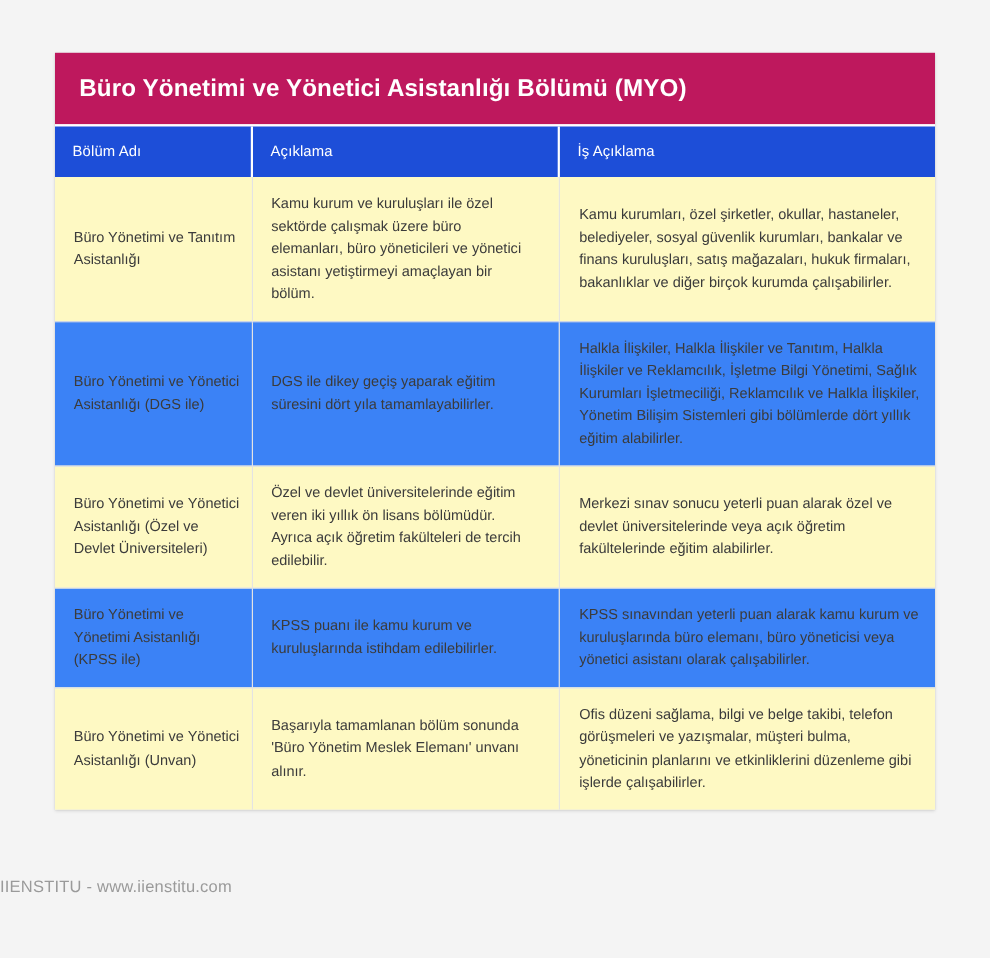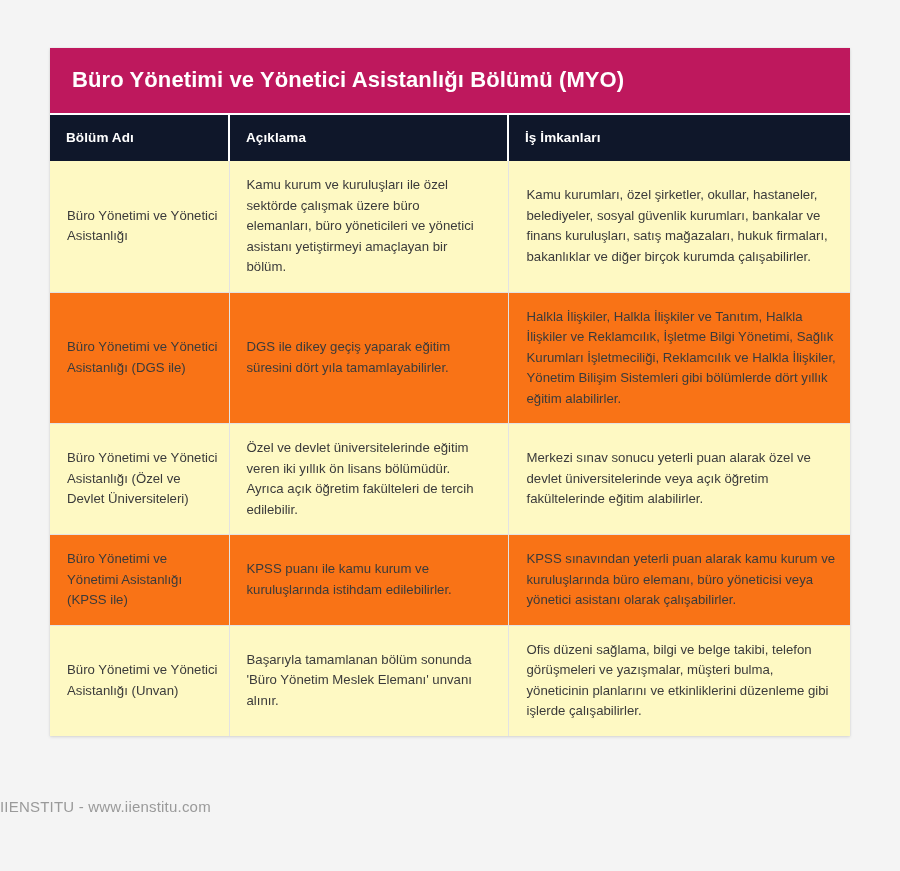--- a/index.html
+++ b/index.html
@@ -54,24 +54,24 @@
   table.data {
     width: 100%;
     border-collapse: collapse;
     table-layout: fixed;
   }
   table.data col.c1 { width: 179px; }
   table.data col.c2 { width: 279px; }
   table.data col.c3 { width: 342px; }
 
   thead th {
-    background: #0f172a;
+    background: #1d4ed8;
     color: #ffffff;
     font-size: 13.5px;
-    font-weight: bold;
+    font-weight: normal;
     text-align: left;
     padding: 15px 16px 16px 16px;
     border-right: 2px solid #ffffff;
     vertical-align: middle;
     letter-spacing: 0.1px;
   }
   thead th:last-child { border-right: none; }
 
   tbody td {
     font-size: 13.2px;
@@ -80,21 +80,21 @@
     padding: 14px 17px 14px 16px;
     border-right: 1px solid #e3e3e3;
     border-bottom: 1px solid #e3e3e3;
     vertical-align: middle;
     word-wrap: break-word;
   }
   tbody td:last-child { border-right: none; }
   tbody tr:last-child td { border-bottom: none; }
 
   tbody tr.odd td  { background: #fef9c3; }
-  tbody tr.even td { background: #f97316; }
+  tbody tr.even td { background: #3b82f6; }
 
   tbody td.col-name {
     padding-left: 17px;
     padding-right: 10px;
   }
   tbody td.col-desc {
     padding-left: 17px;
     padding-right: 22px;
   }
   tbody td.col-jobs {
@@ -133,26 +133,26 @@
     <table class="data">
       <colgroup>
         <col class="c1">
           <col class="c2">
           <col class="c3">
       </colgroup>
       <thead>
         <tr>
           <th>Bölüm Adı</th>
           <th>Açıklama</th>
-          <th>İş İmkanları</th>
+          <th>İş Açıklama</th>
         </tr>
       </thead>
       <tbody>
         <tr class="odd">
-          <td class="col-name">Büro Yönetimi ve Yönetici Asistanlığı</td>
+          <td class="col-name">Büro Yönetimi ve Tanıtım Asistanlığı</td>
           <td class="col-desc">Kamu kurum ve kuruluşları ile özel sektörde çalışmak üzere büro elemanları, büro yöneticileri ve yönetici asistanı yetiştirmeyi amaçlayan bir bölüm.</td>
           <td class="col-jobs">Kamu kurumları, özel şirketler, okullar, hastaneler, belediyeler, sosyal güvenlik kurumları, bankalar ve finans kuruluşları, satış mağazaları, hukuk firmaları, bakanlıklar ve diğer birçok kurumda çalışabilirler.</td>
         </tr>
         <tr class="even">
           <td class="col-name">Büro Yönetimi ve Yönetici Asistanlığı (DGS ile)</td>
           <td class="col-desc">DGS ile dikey geçiş yaparak eğitim süresini dört yıla tamamlayabilirler.</td>
           <td class="col-jobs">Halkla İlişkiler, Halkla İlişkiler ve Tanıtım, Halkla İlişkiler ve Reklamcılık, İşletme Bilgi Yönetimi, Sağlık Kurumları İşletmeciliği, Reklamcılık ve Halkla İlişkiler, Yönetim Bilişim Sistemleri gibi bölümlerde dört yıllık eğitim alabilirler.</td>
         </tr>
         <tr class="odd">
           <td class="col-name">Büro Yönetimi ve Yönetici Asistanlığı (Özel ve Devlet Üniversiteleri)</td>

